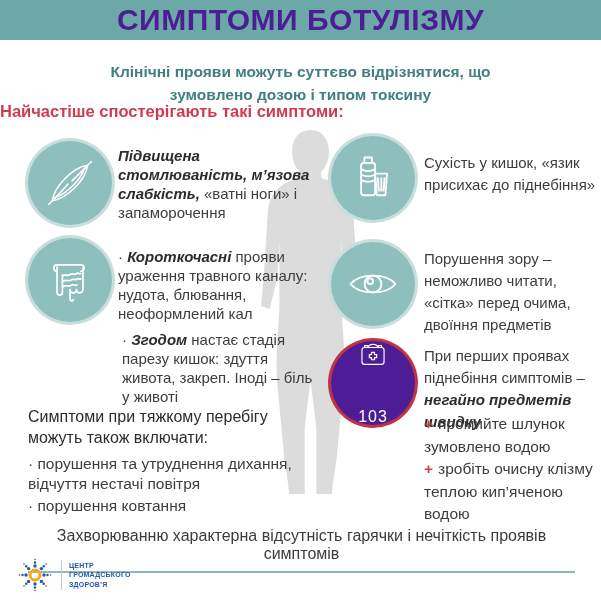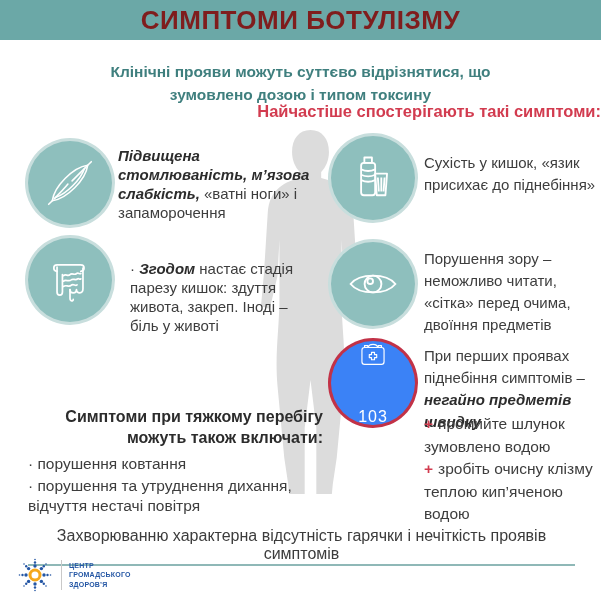--- a/index.html
+++ b/index.html
@@ -5,49 +5,49 @@
 <style>
   html,body{margin:0;padding:0;background:#fff;}
   .page{
     position:relative;width:601px;height:600px;background:#ffffff;
     font-family:"Liberation Sans", sans-serif;overflow:hidden;color:#3d3d3d;
   }
   .titlebar{
     position:absolute;top:0;left:0;right:0;height:40px;background:#6ba8a7;
     display:flex;align-items:center;justify-content:center;
   }
-  .title{margin:0;color:#7f1d1d;font-size:26px;font-weight:700;letter-spacing:.5px;}
+  .title{margin:0;color:#4c1d95;font-size:30px;font-weight:700;letter-spacing:.5px;}
   .subtitle{
     position:absolute;top:47px;left:55px;right:55px;margin:14px;text-align:center;
     color:#3f7f7e;font-size:15.5px;font-weight:700;line-height:22.5px;
   }
   .section-heading{
-    position:absolute;top:102px;left:0;right:0;margin:0;text-align:right;
+    position:absolute;top:102px;left:0;right:0;margin:0;text-align:left;
     color:#d23b4f;font-size:16.5px;font-weight:700;
   }
   .silhouette{position:absolute;left:228px;top:128px;width:165px;height:372px;}
   .icon-circle{
     position:absolute;width:84px;height:84px;border-radius:50%;
     background:#8ebfbd;box-shadow:0 0 0 3px #c8dedd;
     display:flex;flex-direction:column;align-items:center;justify-content:center;
   }
-  .icon-circle.red{background:#3b82f6;box-shadow:0 0 0 3px #c23247;gap:40px;}
+  .icon-circle.red{background:#4c1d95;box-shadow:0 0 0 3px #c23247;gap:40px;}
   .aid-number{color:#fff;font-size:16px;line-height:1;letter-spacing:1px;margin-top:2px;}
   .text-block{position:absolute;font-size:15px;line-height:19px;color:#3d3d3d;}
   .text-block.rcol{line-height:22px;}
   .b{font-weight:700;color:#2c2c2c;font-style:italic;}
   .bullet{margin:0 0 7px 0;}
-  .bullet.last{margin:12px;}
-  .severe-heading{margin:0 0 6px 0;font-size:16px;line-height:21px;font-weight:700;color:#2c2c2c;text-align:right;}
+  .bullet.last{margin:4px;}
+  .severe-heading{margin:0 0 6px 0;font-size:16px;line-height:21px;font-weight:400;color:#2c2c2c;}
   .severe-item{margin:0 0 2px 0;font-size:15.5px;line-height:20px;}
   .step{margin:0;line-height:22.5px;font-size:15.5px;}
   .plus{color:#d23b4f;font-weight:700;margin-right:5px;}
   .note{
     position:absolute;left:28px;right:26px;top:527px;text-align:center;
-    font-size:16px;color:#3c3c3c;padding-bottom:1px;border-bottom:2px solid #8fb8b7;
+    font-size:16px;color:#3c3c3c;padding-bottom:8px;border-bottom:2px solid #8fb8b7;
   }
   .logo{position:absolute;left:16px;top:556px;display:flex;align-items:center;gap:7px;}
   .logo-divider{width:1px;height:30px;background:#c9c9c9;}
   .logo-text{font-size:7px;font-weight:700;color:#2456a4;line-height:1.35;letter-spacing:.2px;}
 </style>
 </head>
 <body>
 
 <div class="page">
 
@@ -92,20 +92,21 @@
       <path d="M13 17 C9 17 9 11 13 11 L35 11 C39 11 39 17 35 17"></path>
       <path d="M13 13 L13 36 C13 40 18 40 18 36 L18 20"></path>
       <path d="M37 14 L37 33 C37 38 31 38 31 34 C31 38 25 38 25 34"></path>
       <path d="M25 34 L25 42 C25 45 28 45 28 43"></path>
       <path d="M19 21 C21 19 23 22 25 20 C27 18 29 21 31 19 C32.5 17.5 34 20 35 19"></path>
       <path d="M19 26 C21 24 24 27 26 25 C28 23 30 26 32 24 C33 23 34 25 35 24"></path>
       <path d="M19 31 C21 29 24 32 26 30 C28 28 30 31 31.5 29.5"></path>
     </svg>
   </div>
   <div class="text-block" style="left:118px;top:247px;width:205px;">
+    <p class="bullet"><span>· </span><span class="b">Короткочасні</span><span> прояви ураження травного каналу: нудота, блювання, неоформлений кал</span></p>
     <p class="bullet last"><span>· </span><span class="b">Згодом</span><span> настає стадія парезу кишок: здуття живота, закреп. Іноді – біль у животі</span></p>
   </div>
 
   <div class="icon-circle" style="left:331px;top:242px;">
     <svg width="56" height="56" viewBox="0 0 50 50" fill="none" stroke="#ffffff" stroke-width="1.7">
       <path d="M5 25 C13 15 37 15 45 25 C37 35 13 35 5 25 Z"></path>
       <circle cx="25" cy="25" r="7.5"></circle>
       <circle cx="22.5" cy="22.5" r="2.5"></circle>
     </svg>
   </div>
@@ -125,22 +126,22 @@
   <div class="text-block rcol" style="left:424px;top:345px;width:182px;">
     <span>При перших проявах піднебіння симптомів – </span><span class="b">негайно предметів швидку</span>
   </div>
   <div class="text-block" style="left:424px;top:413px;width:185px;">
     <p class="step"><span class="plus">+</span><span>промийте шлунок зумовлено водою</span></p>
     <p class="step"><span class="plus">+</span><span>зробіть очисну клізму теплою кип’яченою водою</span></p>
   </div>
 
   <div class="text-block" style="left:28px;top:406px;width:295px;">
     <p class="severe-heading">Симптоми при тяжкому перебігу можуть також включати:</p>
+    <p class="severe-item" style="width:290px;">· порушення та утруднення дихання, відчуття нестачі повітря</p>
     <p class="severe-item">· порушення ковтання</p>
-    <p class="severe-item" style="width:290px;">· порушення та утруднення дихання, відчуття нестачі повітря</p>
   </div>
 
   <div class="note">Захворюванню характерна відсутність гарячки і нечіткість проявів симптомів</div>
 
   <div class="logo">
     <svg width="38" height="38" viewBox="0 0 38 38" aria-hidden="true">
       <circle cx="19" cy="19" r="5" fill="none" stroke="#f5a81c" stroke-width="3"></circle>
       <g fill="#2456a4">
         <circle cx="28" cy="19" r="1.7"></circle>
           <circle cx="31.5" cy="19" r="1.2"></circle>

